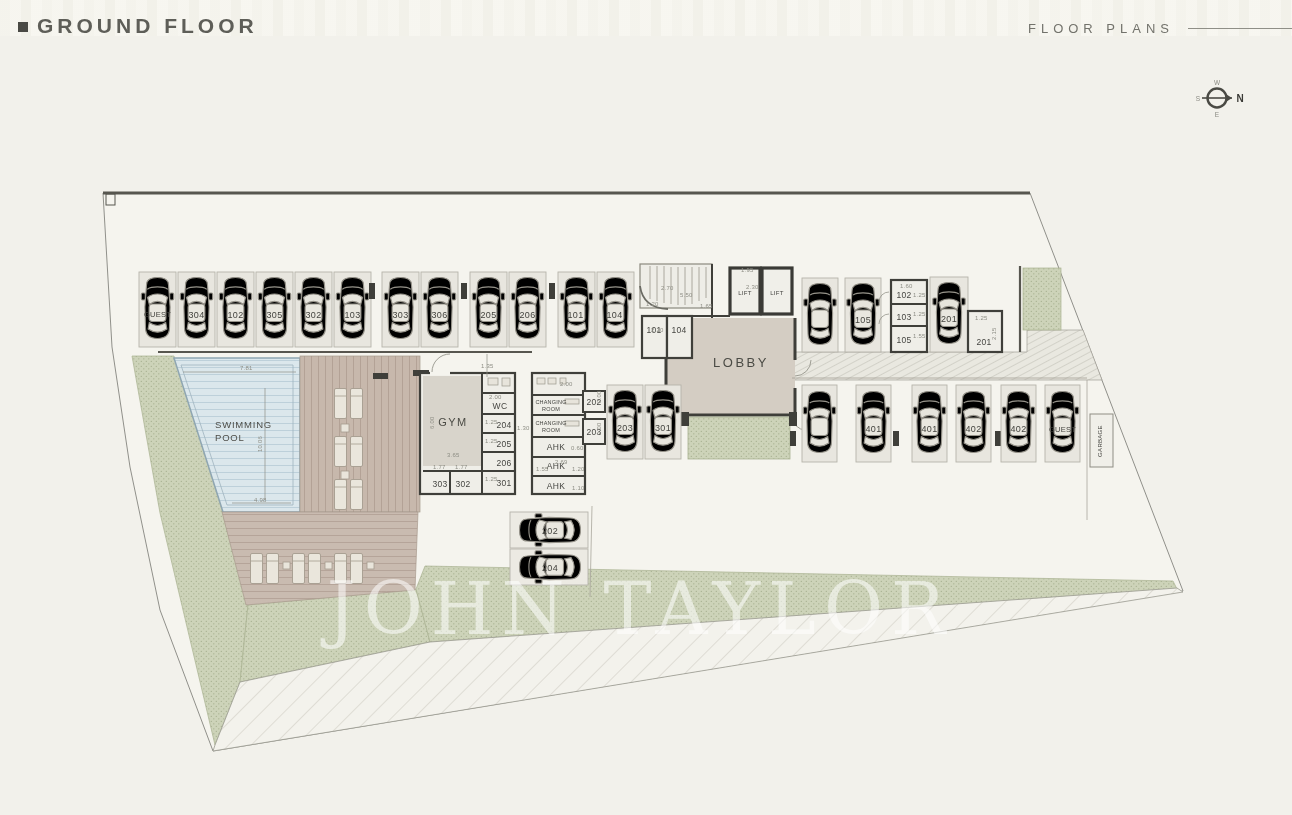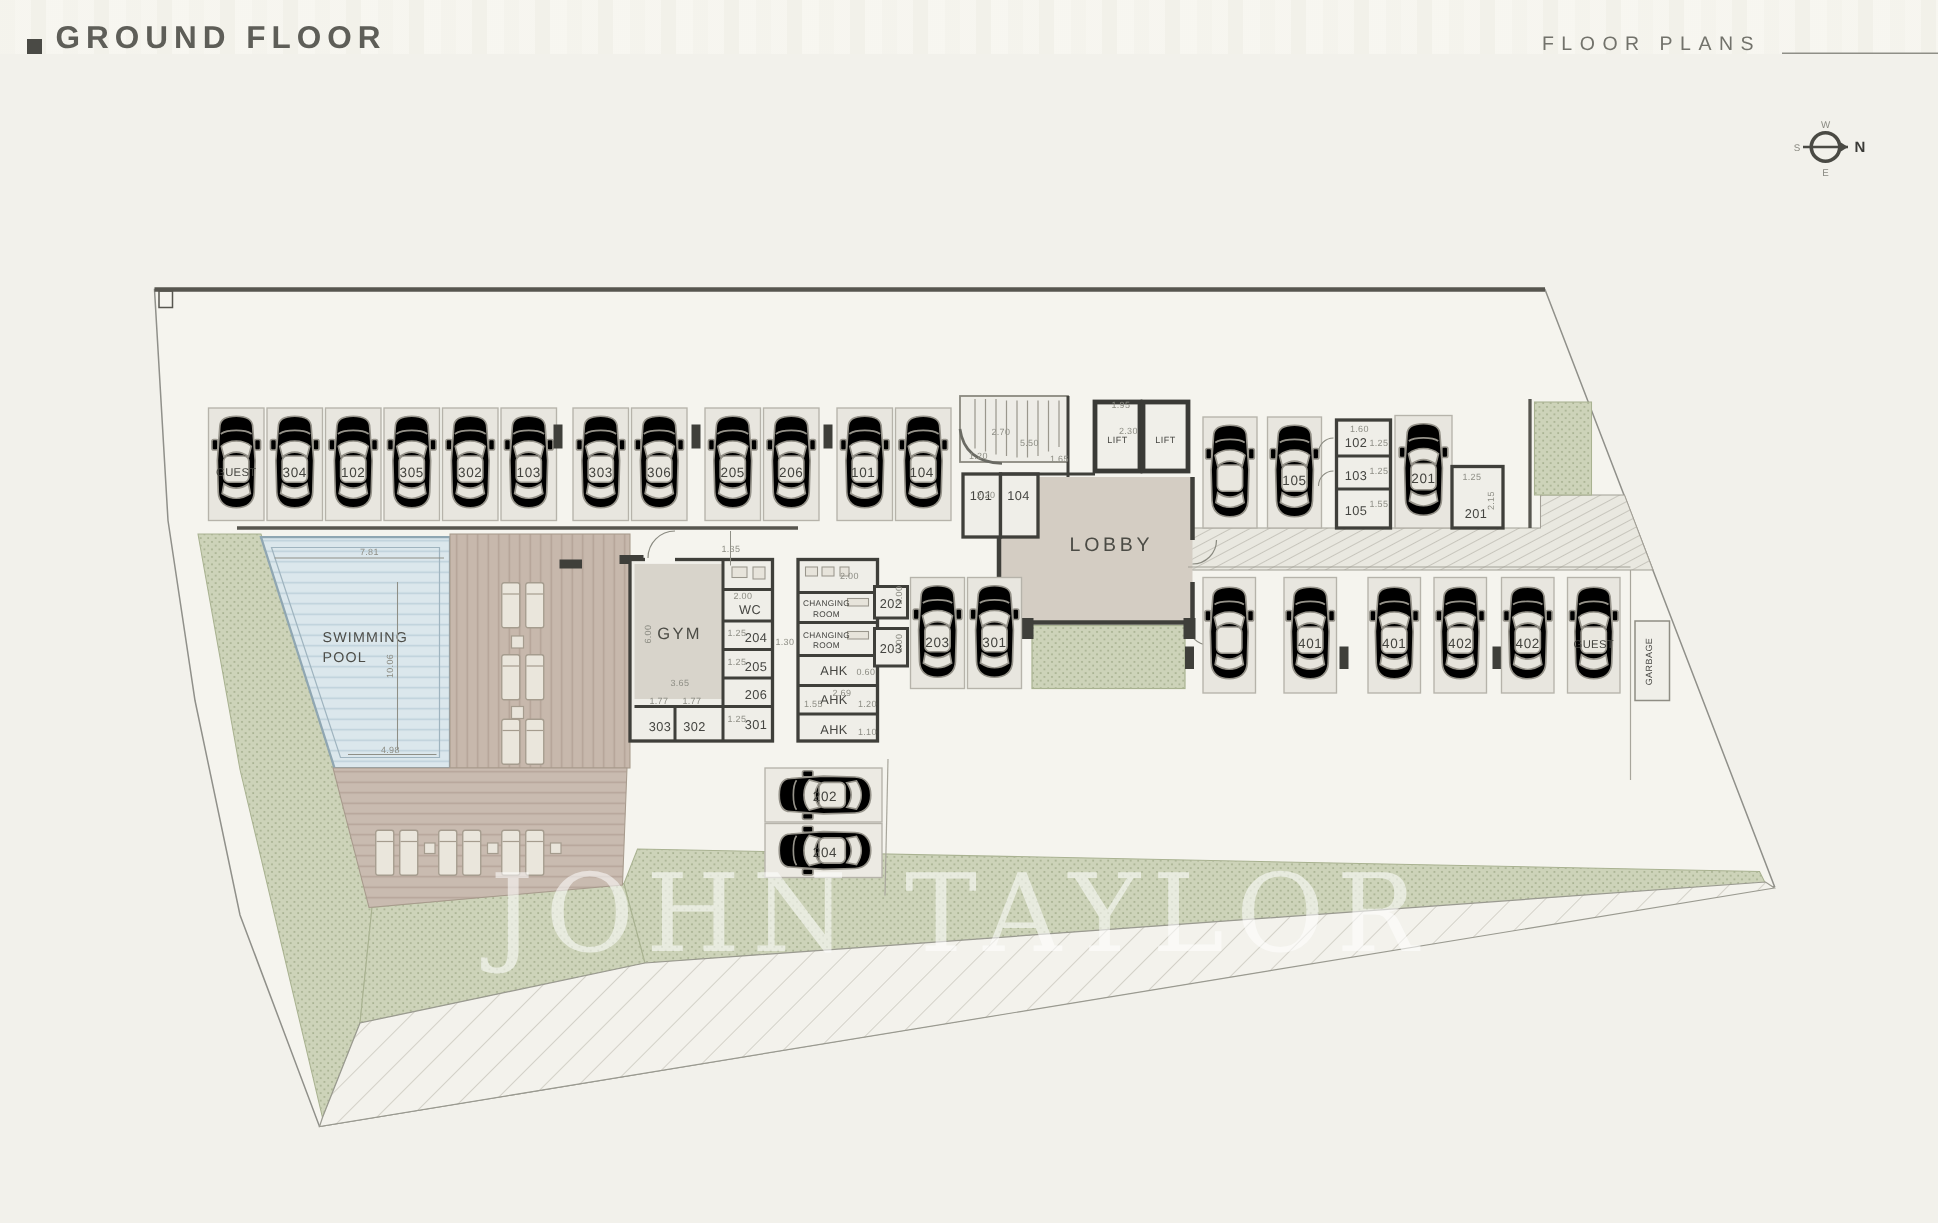--- a/index.html
+++ b/index.html
@@ -6,26 +6,26 @@
   body{
     width:1292px;height:815px;position:relative;overflow:hidden;
     background:#f2f1eb;font-family:"Liberation Sans",sans-serif;
   }
   .top-stripes{
     position:absolute;left:0;top:0;width:1292px;height:36px;
     background:repeating-linear-gradient(90deg,#f5f4ed 0 10px,#f8f7f1 10px 21px,#f2f1e9 21px 31px,#f9f8f2 31px 42px);
     opacity:.75;
   }
   .hdr{position:absolute;left:0;top:0;width:1292px;height:56px;}
-  .hdr-left{position:absolute;left:18px;top:15px;display:flex;align-items:flex-end;}
+  .hdr-left{position:absolute;left:18px;top:15px;display:flex;align-items:center;}
   .hdr-sq{width:10px;height:10px;background:#4a4a45;margin:3px 9px 0 0;}
   .hdr-title{
     font-size:21px;letter-spacing:4px;color:#5e5e58;font-weight:600;margin:0;line-height:1;
   }
-  .hdr-right{position:absolute;right:0;top:21px;display:flex;align-items:flex-end;}
+  .hdr-right{position:absolute;right:0;top:21px;display:flex;align-items:center;}
   .hdr-right-label{font-size:13px;letter-spacing:5px;color:#72726b;font-weight:500;}
   .hdr-rule{display:inline-block;width:104px;height:1px;background:#8f8f87;margin-left:14px;}
   svg.plan{position:absolute;left:0;top:0;}
   text{font-family:"Liberation Sans",sans-serif;}
   .dim{font-size:6px;fill:#8e8e85;letter-spacing:.2px;}
   .num{font-size:9px;fill:#44443f;text-anchor:middle;letter-spacing:.4px;}
   .numsm{font-size:7.5px;fill:#44443f;text-anchor:middle;letter-spacing:.2px;}
   .room{font-size:8.5px;fill:#454541;text-anchor:middle;letter-spacing:.3px;}
   .roomxs{font-size:5.5px;fill:#454541;text-anchor:middle;letter-spacing:.2px;}
   .lift{font-size:6px;fill:#454541;text-anchor:middle;letter-spacing:.3px;}

